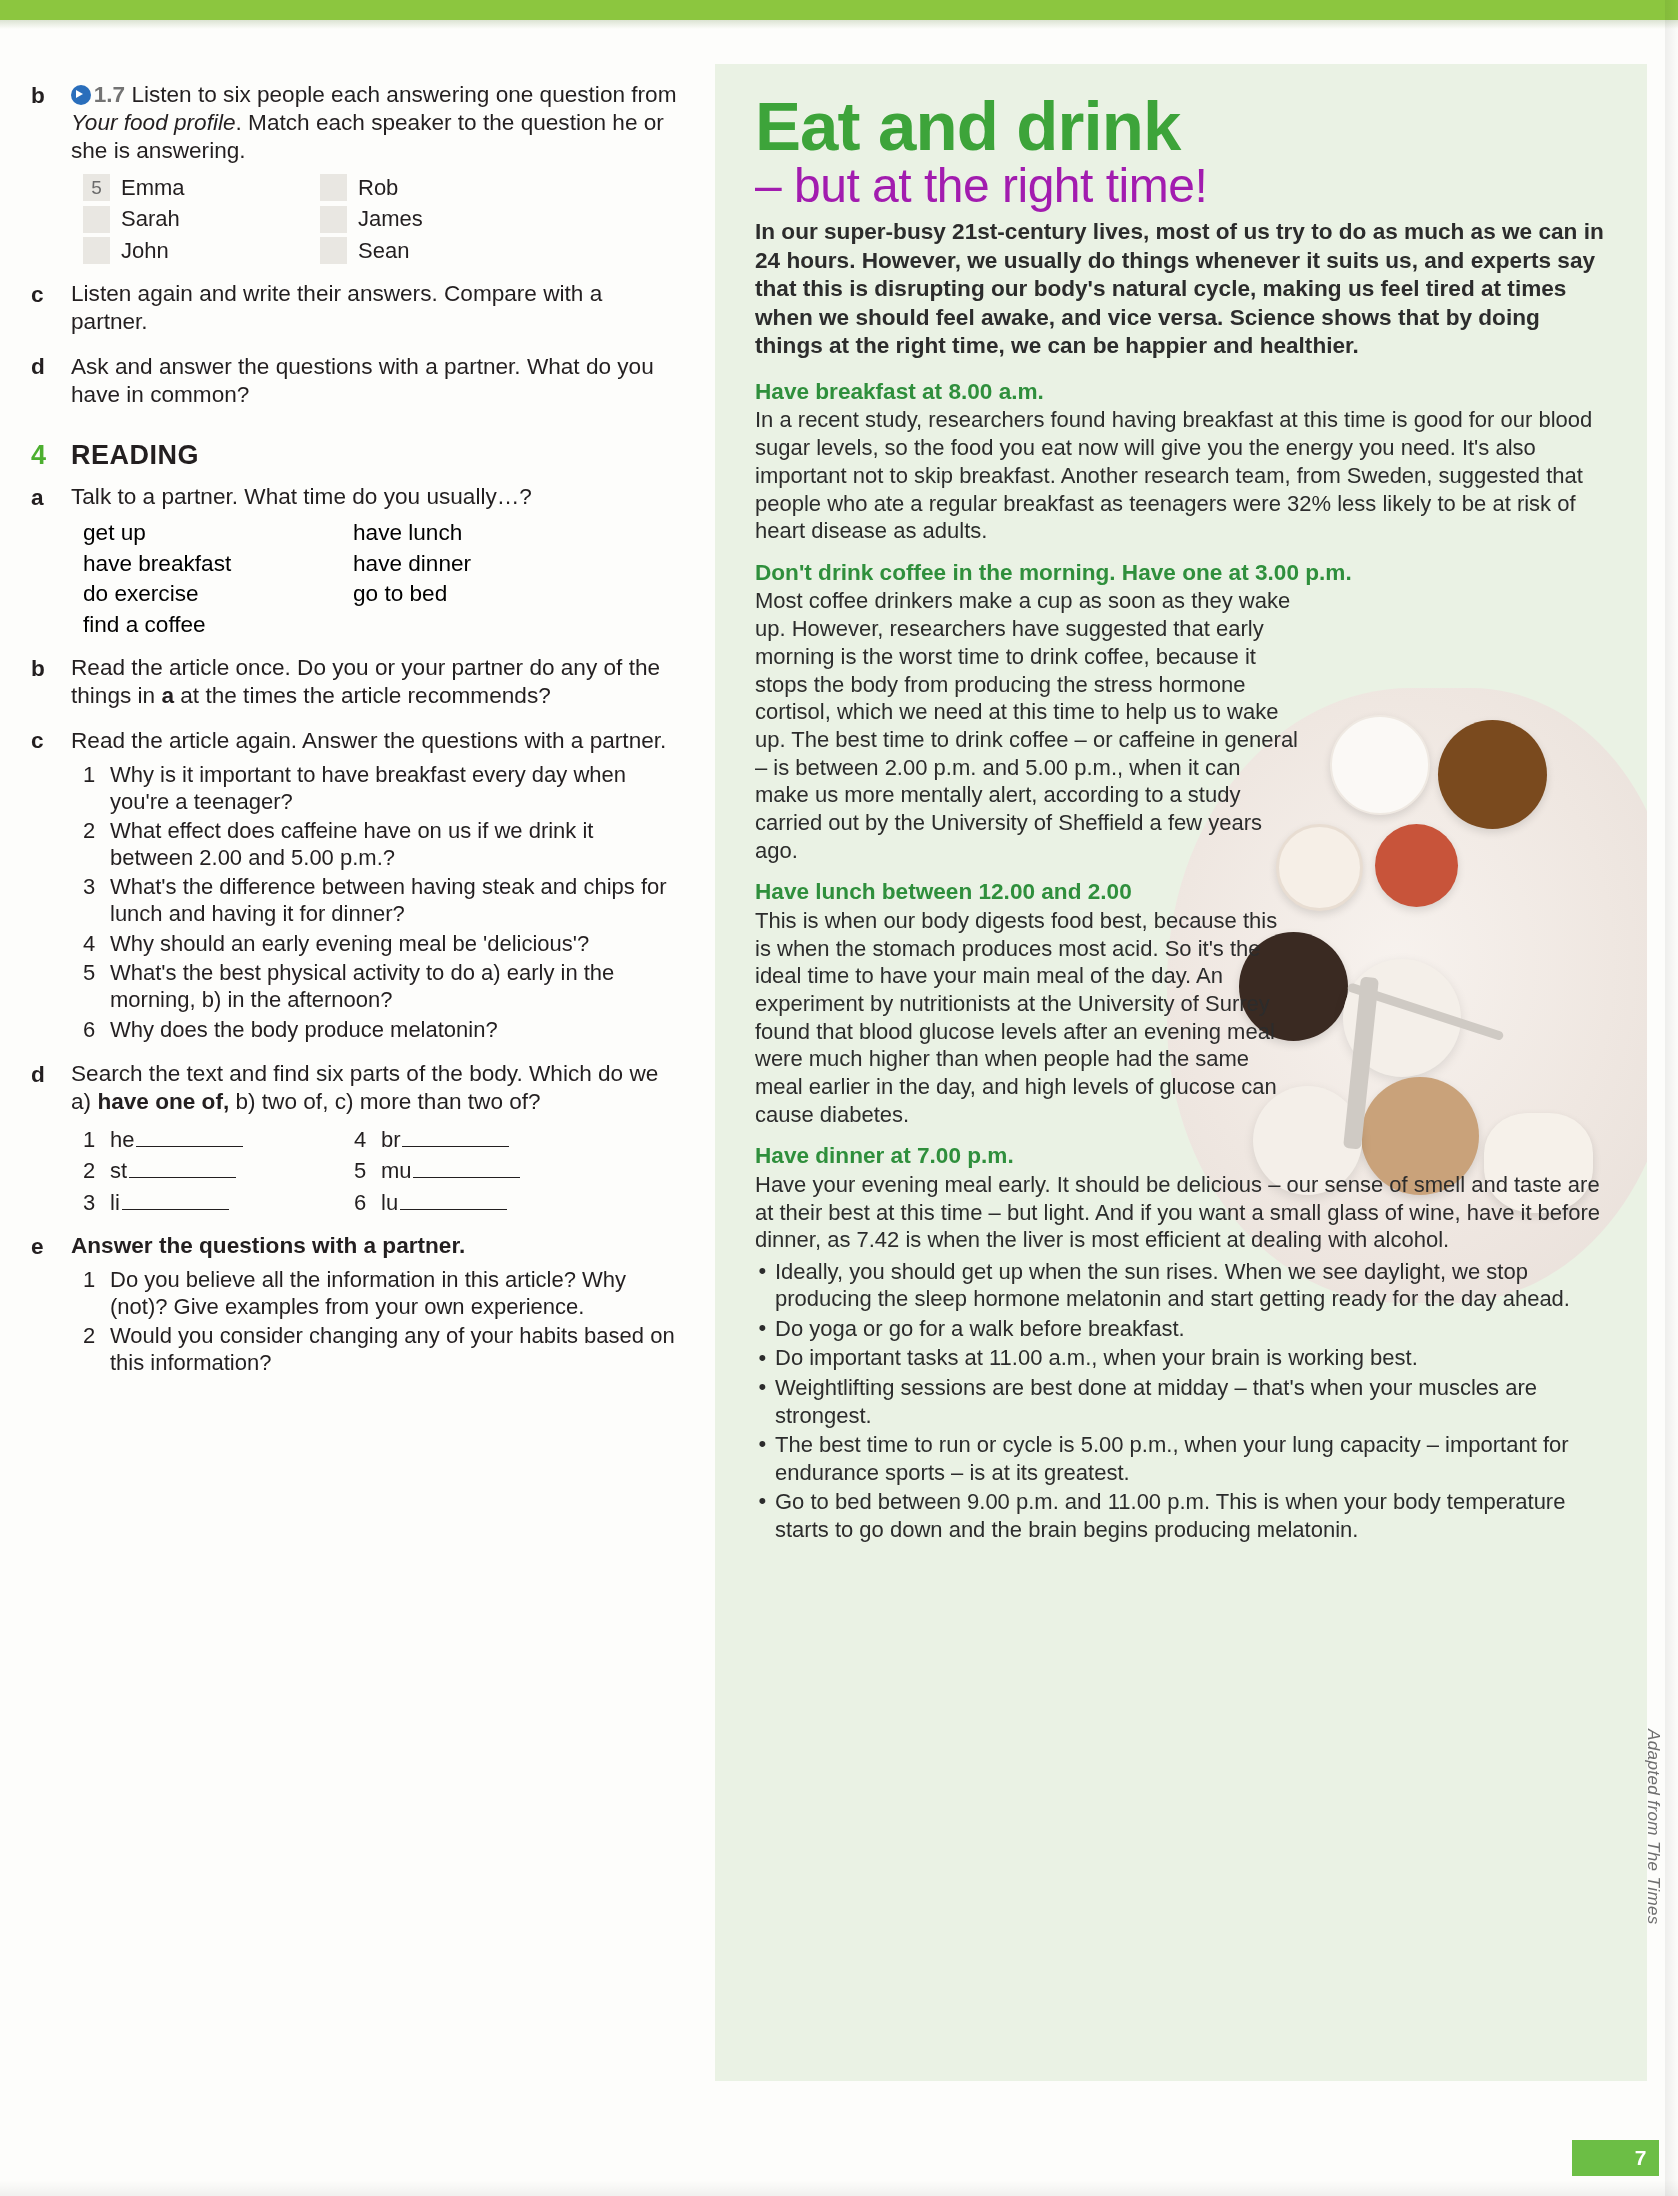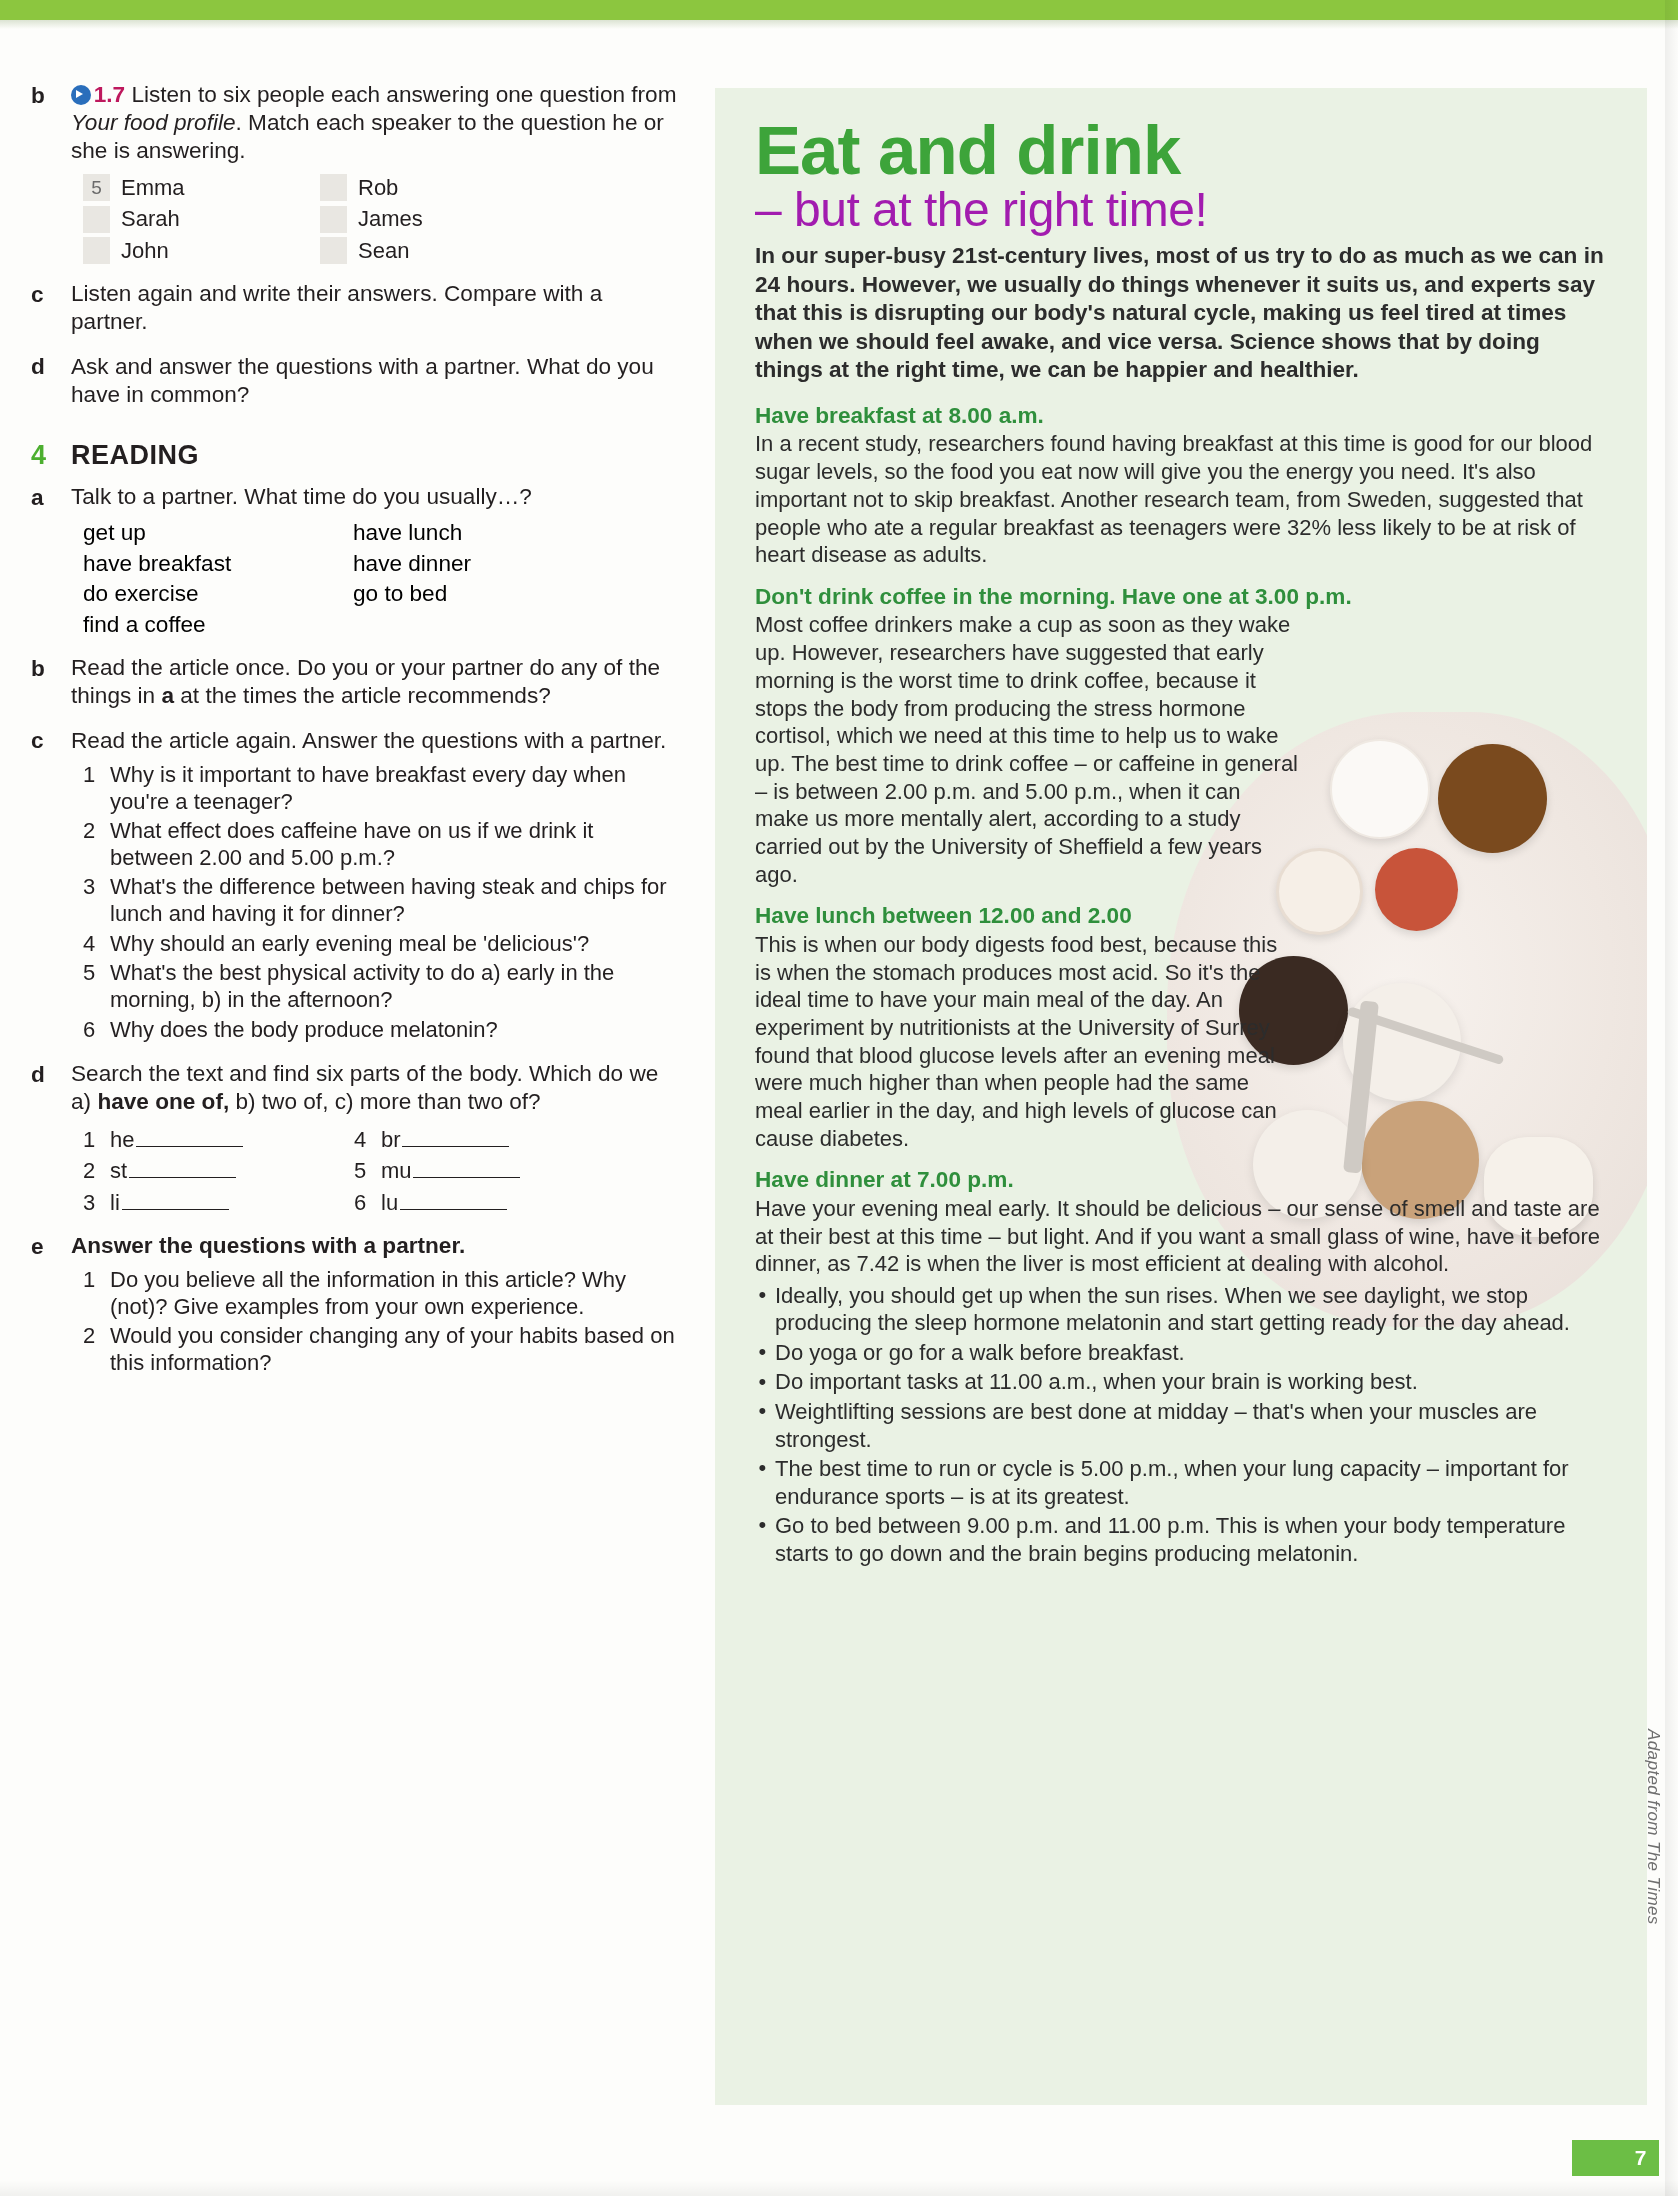--- a/index.html
+++ b/index.html
@@ -80,21 +80,21 @@
     content: "";
     position: absolute;
     left: 5.4px; top: 5.4px;
     width: 0; height: 0;
     border-top: 4.5px solid transparent;
     border-bottom: 4.5px solid transparent;
     border-left: 7.2px solid #fff;
   }
   .track-num {
     font-weight: bold;
-    color: #be185d;
+    color: #737373;
   }
   em { font-style: italic; }
   .bold { font-weight: bold; }
 
   .match-grid {
     display: grid;
     grid-template-columns: 237px 237px;
     row-gap: 4.5px;
     margin-top: 9px;
     margin-bottom: 5.4px;
@@ -180,21 +180,21 @@
     display: inline-block;
     border-bottom: 1.4px solid #231f20;
     width: 107px;
     margin-left: 1.8px;
   }
   .sp-gap { margin-top: 16.3px; }
 
   
   .article {
     position: absolute;
-    left: 715px; top: 88px;
+    left: 715px; top: 64px;
     width: 932px;
     height: 2017px;
     background: #eaf2e4;
     overflow: hidden;
   }
   .article-inner {
     position: relative;
     padding: 29px 42px 0 40px;
     z-index: 2;
   }

